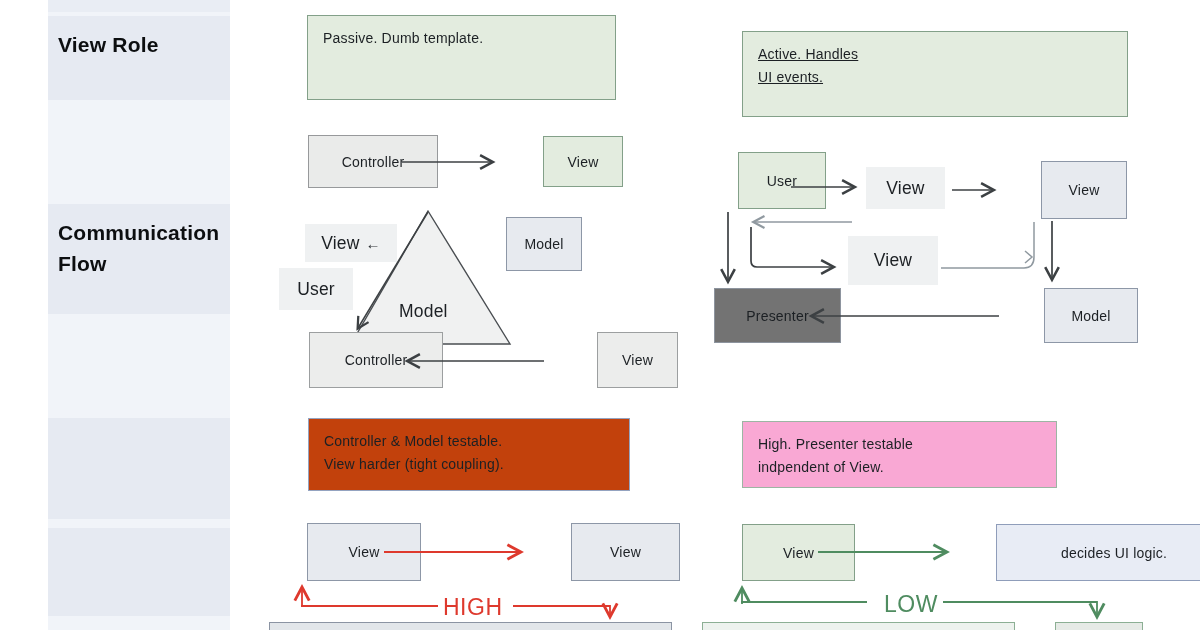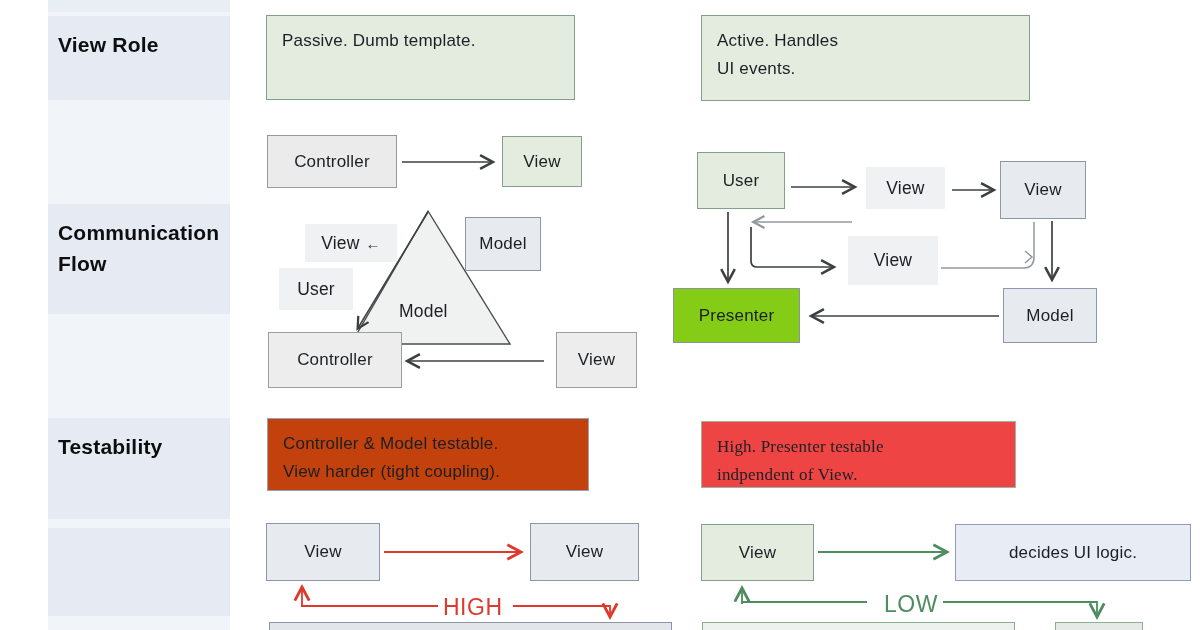--- a/index.html
+++ b/index.html
@@ -13,34 +13,34 @@
   .side-col{position:absolute;left:48px;top:0;width:182px;height:630px;background:#f1f4f9;}
   .cell{position:absolute;left:48px;width:182px;background:#e6eaf2;box-sizing:border-box;}
   .side-label{
     position:absolute;box-sizing:border-box;padding:13px 11px 0 10px;
     font-size:21px;font-weight:bold;color:#0c0e10;line-height:31px;letter-spacing:0.2px;
   }
   
   .box{
     position:absolute;box-sizing:border-box;border:1.6px solid #999;
     display:flex;align-items:center;justify-content:center;
-    font-size:17px;color:#1c2024;letter-spacing:0.2px;background:#eee;
+    font-size:14px;color:#1c2024;letter-spacing:0.2px;background:#eee;margin-left:41px;
   }
   .b-green{background:#e3ecdf;border-color:#83a089;}
   .b-gray{background:#eaebea;border-color:#97999b;}
   .b-gray2{background:#ecedec;border-color:#9c9fa0;}
   .b-blue{background:#e7eaef;border-color:#8d97a7;}
-  .b-presenter{background:#84cc16;border-color:#8d949e;}
+  .b-presenter{background:#737373;border-color:#8d949e;}
   .lbl{position:absolute;box-sizing:border-box;background:#eff1f2;display:flex;align-items:center;justify-content:center;font-size:17.5px;color:#1c2024;letter-spacing:0.2px;}
   .note{
     align-items:flex-start;justify-content:flex-start;text-align:left;
     padding:11px 15px;white-space:pre-line;line-height:1.62;
   }
   .note-blue{background:#c2410c;border-color:#94a3c0;}
-  .note-green{background:#ef4444;border-color:#9cb5a3;font-family:Liberation Serif, serif;}
+  .note-green{background:#f9a8d4;border-color:#9cb5a3;}
   .n-decides{background:#e8ecf5;border-color:#8f9dba;}
   .tri-text{position:absolute;font-size:17.5px;color:#1c2024;letter-spacing:0.2px;}
   .coup-label{position:absolute;font-size:23px;letter-spacing:0.5px;}
   .coup-high{color:#de392d;}
   .coup-low{color:#4f8c60;}
   .partial{position:absolute;box-sizing:border-box;border:1.6px solid;}
   .arrow-glyph{font-size:15px;margin-left:6px;color:#2a2e32;}
   svg.layer{position:absolute;left:0;top:0;width:1200px;height:630px;pointer-events:none;}
 </style>
 </head>
@@ -50,28 +50,27 @@
 
   <div class="side-col"></div>
   <div class="cell" style="top:0;height:12px;background:#e9edf4;"></div>
   <div class="cell" style="top:16px;height:84px;"></div>
   <div class="cell" style="top:204px;height:110px;"></div>
   <div class="cell" style="top:418px;height:101px;"></div>
   <div class="cell" style="top:528px;height:88px;"></div>
 
   <div class="side-label" style="left:48px;top:16px;width:182px;">View Role</div>
   <div class="side-label" style="left:48px;top:204px;width:182px;">Communication Flow</div>
-  <div class="side-label" style="left:48px;top:418px;width:182px;">Testability</div>
 
   <svg class="layer" viewBox="0 0 1200 630">
     <polygon points="428,211 510,344 351,344" fill="#f0f1f1" stroke="#4a4e52" stroke-width="1.4"></polygon>
   </svg>
 
   <div class="box b-green note" style="left:266px;top:15px;width:309px;height:85px;">Passive. Dumb template.</div>
-  <div class="box b-green note" style="left:701px;top:15px;width:329px;height:86px;">Active. Handles
+  <div class="box b-green note" style="left:701px;top:31px;width:386px;height:86px;text-decoration:underline;">Active. Handles
 UI events.</div>
 
   <div class="box b-gray" style="left:267px;top:135px;width:130px;height:53px;">Controller</div>
   <div class="box b-green" style="left:502px;top:136px;width:80px;height:51px;">View</div>
 
   <div class="box b-green" style="left:697px;top:152px;width:88px;height:57px;">User</div>
   <div class="lbl" style="left:866px;top:167px;width:79px;height:42px;">View</div>
   <div class="box b-blue" style="left:1000px;top:161px;width:86px;height:58px;">View</div>
 
   <div class="lbl" style="left:305px;top:224px;width:92px;height:38px;">

